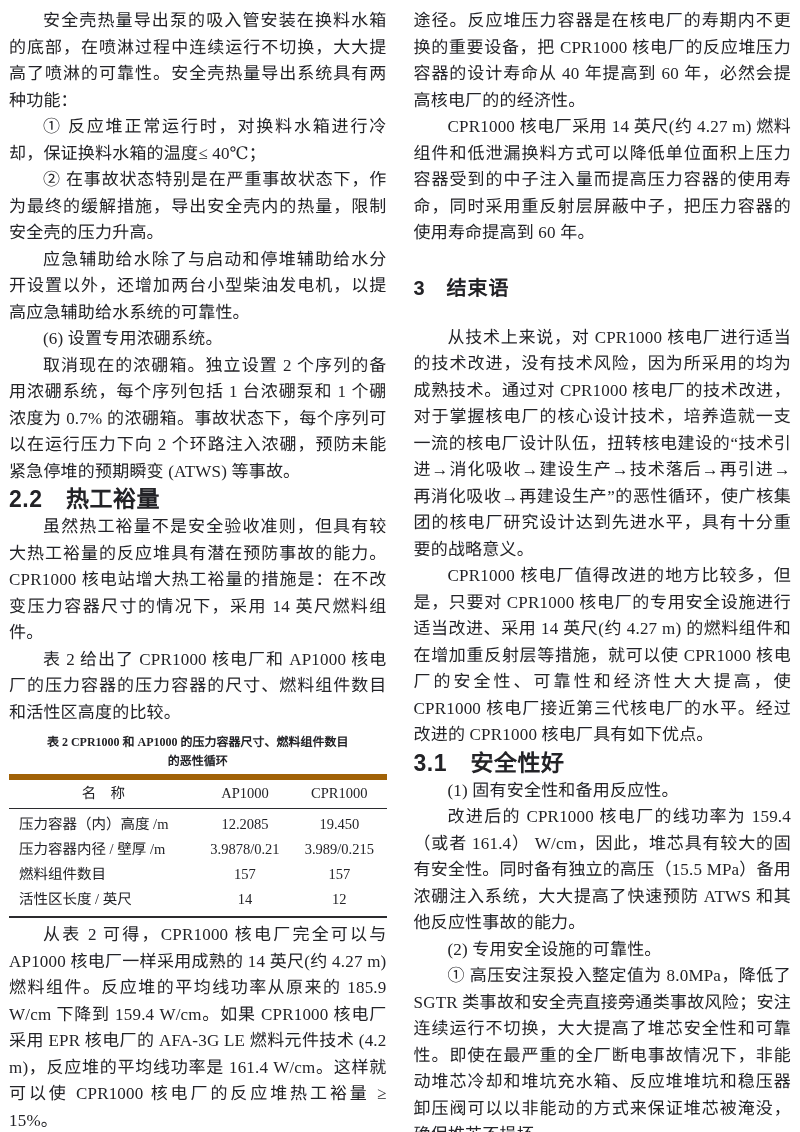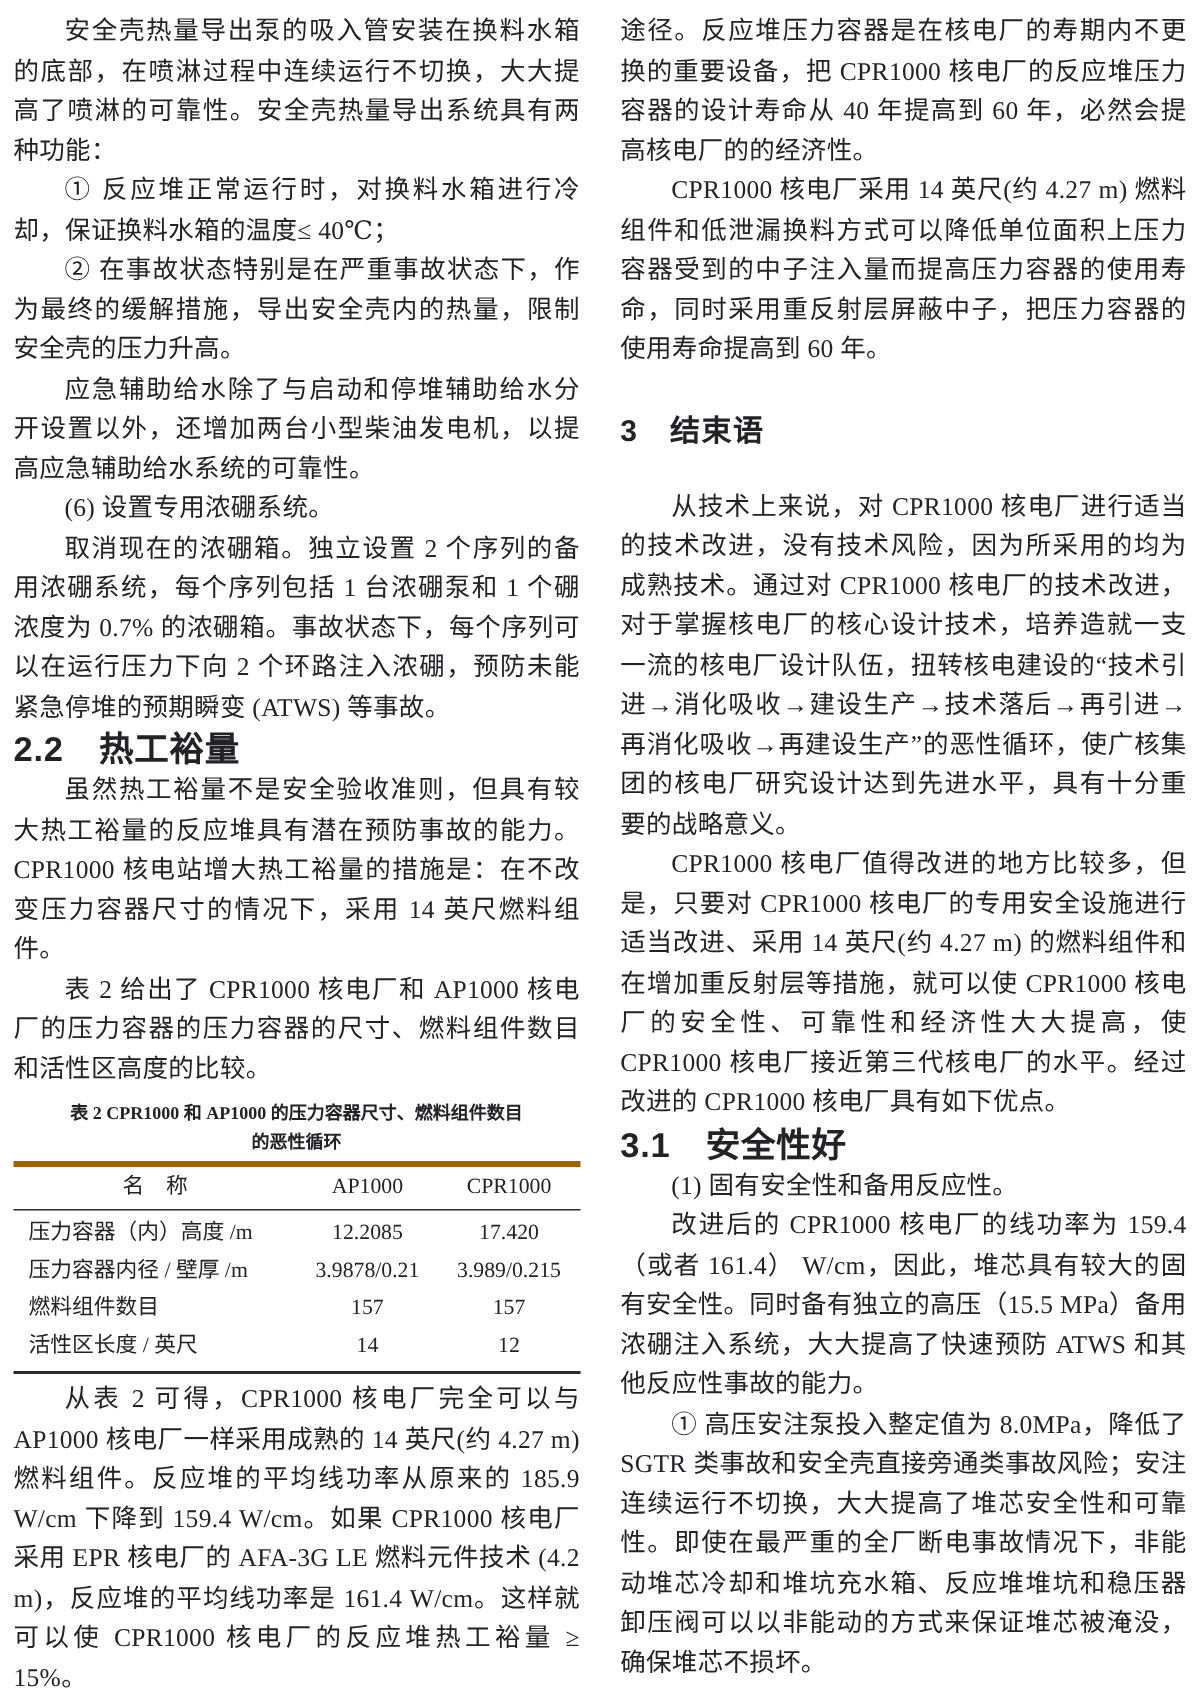--- a/index.html
+++ b/index.html
@@ -56,21 +56,21 @@
   .tcaption {
     text-align: center;
     font-size: 12px;
     line-height: 19px;
     font-weight: 600;
     margin: 7px 0 3px 0;
   }
   .vtable {
     width: 100%;
     border-collapse: collapse;
-    border-top: 4px solid #a16207;
+    border-top: 6px solid #a16207;
     border-bottom: 2px solid #2b2b2e;
     font-size: 14.5px;
     line-height: 19px;
     margin-bottom: 4px;
   }
   .vtable th {
     font-weight: normal;
     border-bottom: 1px solid #2b2b2e;
     padding: 4px 0 5px 0;
     text-align: center;
@@ -116,21 +116,21 @@
           <tr>
             <th class="c-name">名　称</th>
             <th class="c-val">AP1000</th>
             <th class="c-val">CPR1000</th>
           </tr>
         </thead>
         <tbody>
           <tr>
             <td class="c-name">压力容器（内）高度 /m</td>
             <td class="c-val">12.2085</td>
-            <td class="c-val">17.420</td>
+            <td class="c-val">19.450</td>
           </tr>
           <tr>
             <td class="c-name">压力容器内径 / 壁厚 /m</td>
             <td class="c-val">3.9878/0.21</td>
             <td class="c-val">3.989/0.215</td>
           </tr>
           <tr>
             <td class="c-name">燃料组件数目</td>
             <td class="c-val">157</td>
             <td class="c-val">157</td>
@@ -149,18 +149,19 @@
 
     <div class="col">
       <p class="para">途径。反应堆压力容器是在核电厂的寿期内不更换的重要设备，把 CPR1000 核电厂的反应堆压力容器的设计寿命从 40 年提高到 60 年，必然会提高核电厂的的经济性。</p>
       <p class="para ind">CPR1000 核电厂采用 14 英尺(约 4.27 m) 燃料组件和低泄漏换料方式可以降低单位面积上压力容器受到的中子注入量而提高压力容器的使用寿命，同时采用重反射层屏蔽中子，把压力容器的使用寿命提高到 60 年。</p>
       <h2 class="chap-h">3　结束语</h2>
       <p class="para ind">从技术上来说，对 CPR1000 核电厂进行适当的技术改进，没有技术风险，因为所采用的均为成熟技术。通过对 CPR1000 核电厂的技术改进，对于掌握核电厂的核心设计技术，培养造就一支一流的核电厂设计队伍，扭转核电建设的“技术引进→消化吸收→建设生产→技术落后→再引进→再消化吸收→再建设生产”的恶性循环，使广核集团的核电厂研究设计达到先进水平，具有十分重要的战略意义。</p>
       <p class="para ind">CPR1000 核电厂值得改进的地方比较多，但是，只要对 CPR1000 核电厂的专用安全设施进行适当改进、采用 14 英尺(约 4.27 m) 的燃料组件和在增加重反射层等措施，就可以使 CPR1000 核电厂的安全性、可靠性和经济性大大提高，使 CPR1000 核电厂接近第三代核电厂的水平。经过改进的 CPR1000 核电厂具有如下优点。</p>
       <h3 class="sec-h">3.1　安全性好</h3>
       <p class="para ind">(1) 固有安全性和备用反应性。</p>
       <p class="para ind">改进后的 CPR1000 核电厂的线功率为 159.4（或者 161.4） W/cm，因此，堆芯具有较大的固有安全性。同时备有独立的高压（15.5 MPa）备用浓硼注入系统，大大提高了快速预防 ATWS 和其他反应性事故的能力。</p>
+      <p class="para ind">(2) 专用安全设施的可靠性。</p>
       <p class="para ind">① 高压安注泵投入整定值为 8.0MPa，降低了 SGTR 类事故和安全壳直接旁通类事故风险；安注连续运行不切换，大大提高了堆芯安全性和可靠性。即使在最严重的全厂断电事故情况下，非能动堆芯冷却和堆坑充水箱、反应堆堆坑和稳压器卸压阀可以以非能动的方式来保证堆芯被淹没，确保堆芯不损坏。</p>
 
     </div>
 
   </div>
 </div>
 
 </body></html>

